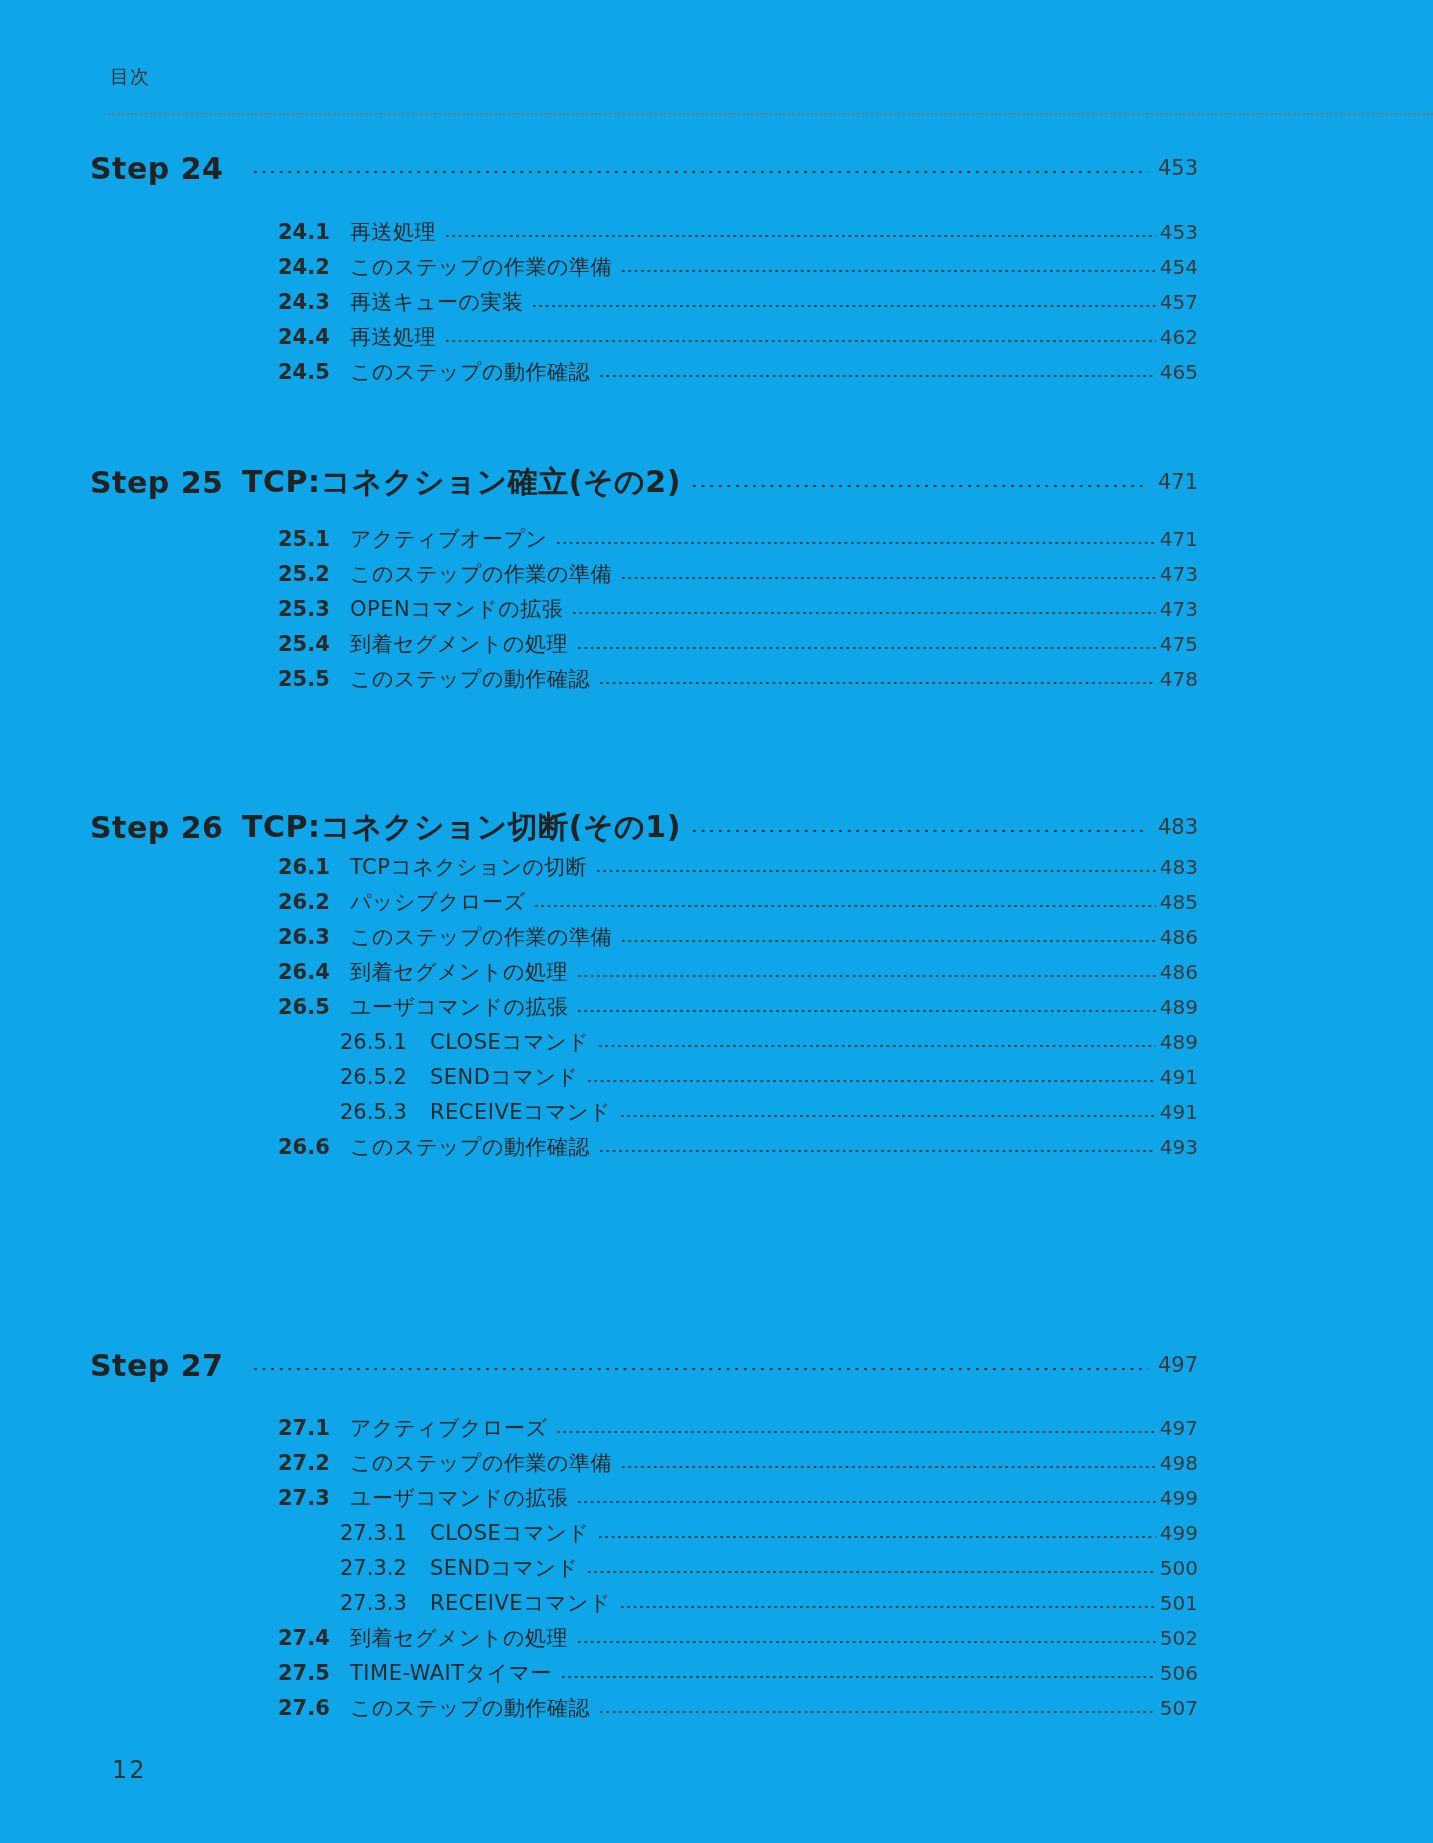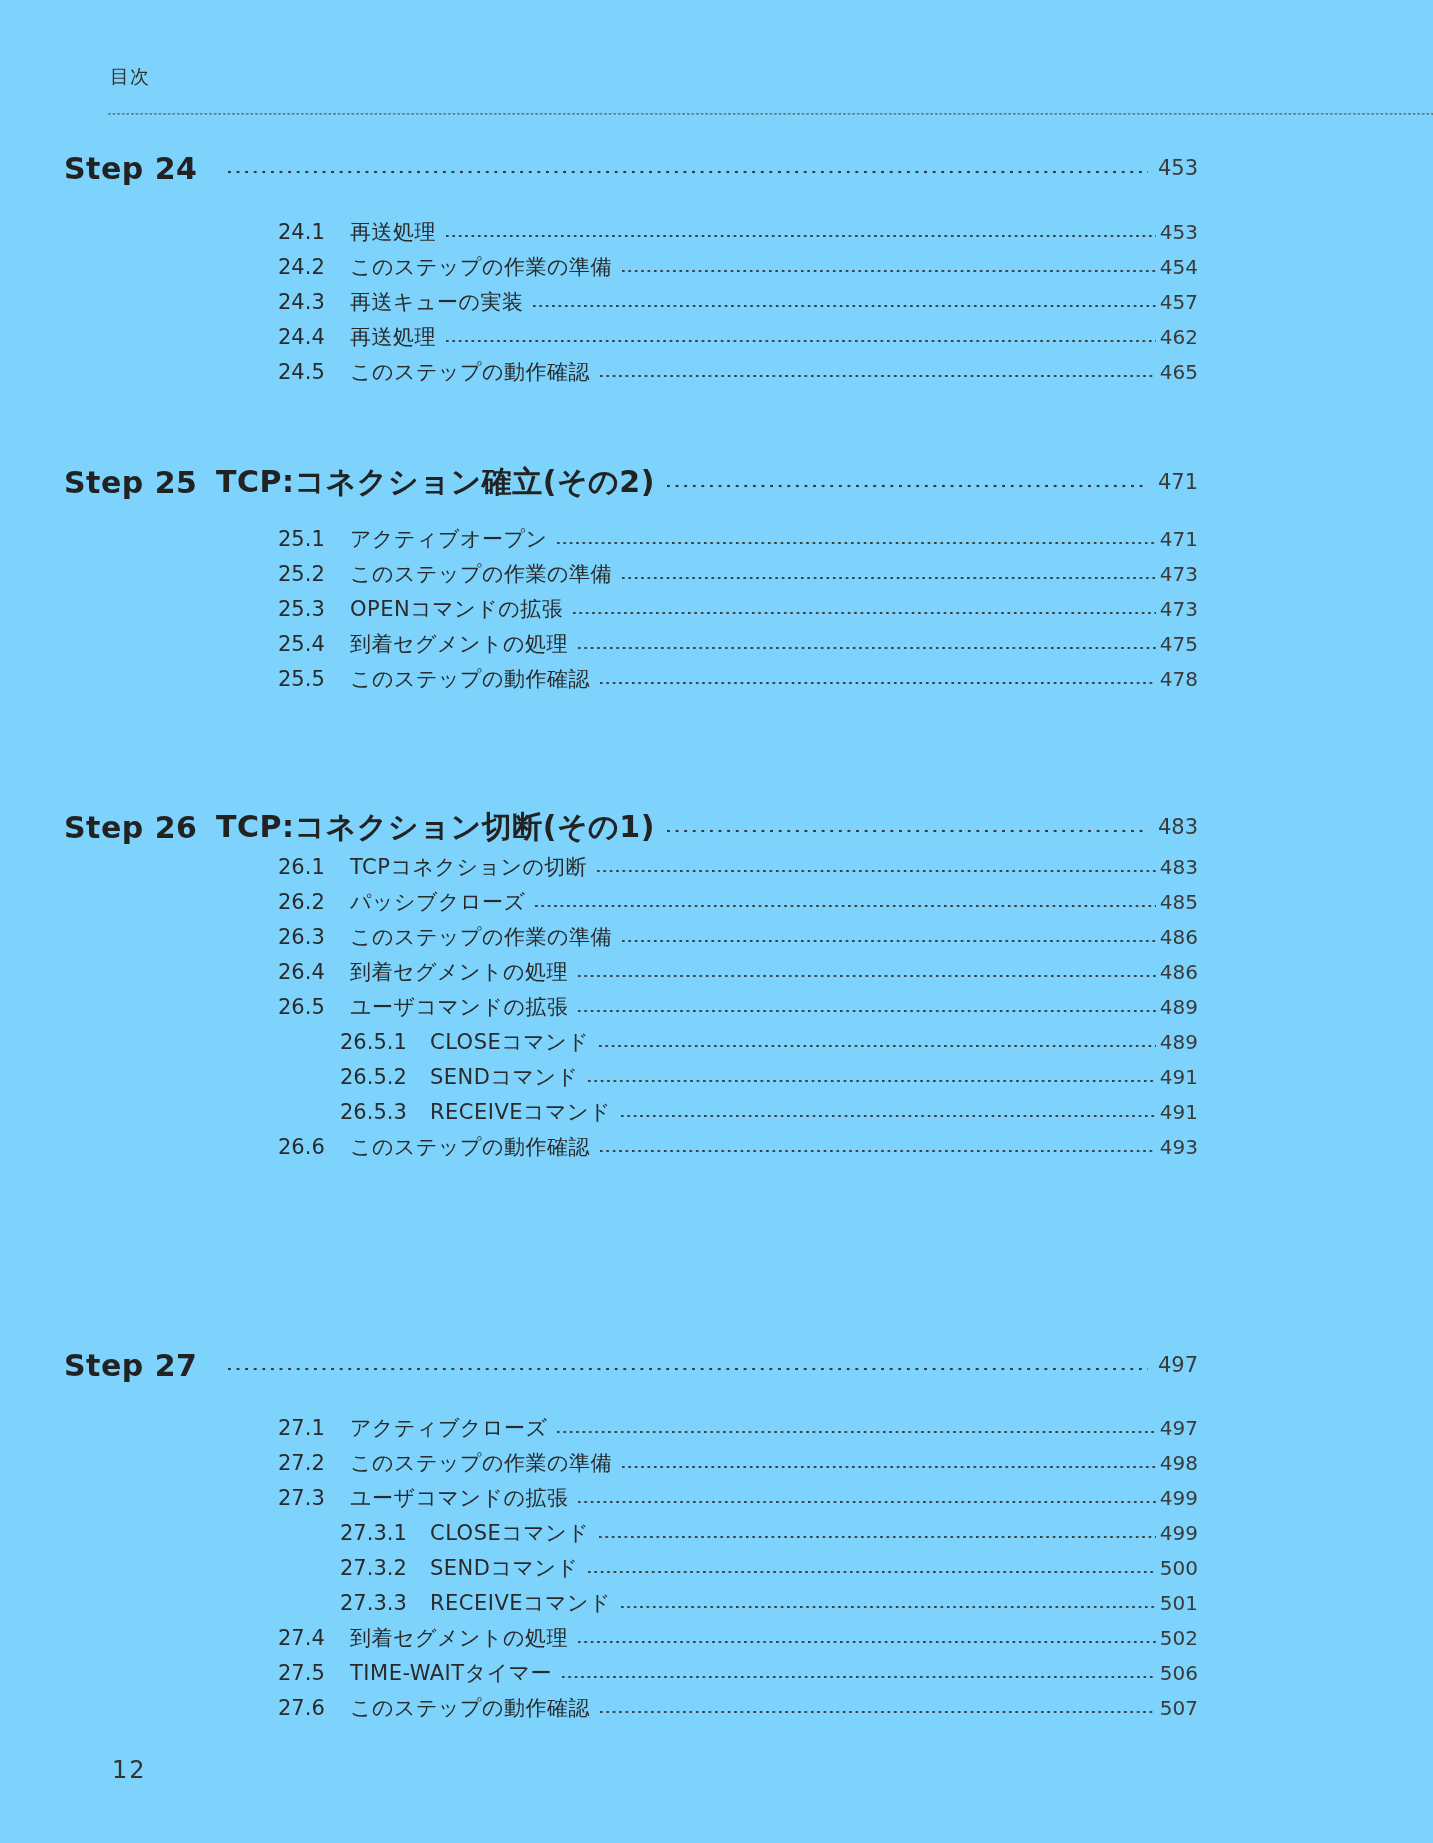--- a/index.html
+++ b/index.html
@@ -4,21 +4,21 @@
 <style>
   html, body { margin: 0; padding: 0; }
   body {
     width: 1433px; height: 1843px;
     background: #ffffff;
     font-family: "DejaVu Sans", "Liberation Sans", sans-serif;
   }
   .page {
     position: relative;
     width: 1433px; height: 1843px;
-    background: #7dd3fc;
+    background: #0ea5e9;
     overflow: hidden;
   }
 
   
   .header-label {
     position: absolute;
     left: 110px; top: 64px;
     font-size: 19px;
     color: #333333;
     letter-spacing: 1px;
@@ -34,21 +34,21 @@
 
   
   .toc-section {
     position: absolute;
     left: 0;
     width: 1198px;
   }
   .section-heading {
     display: flex;
     align-items: center;
-    padding-left: 64px;
+    padding-left: 90px;
     height: 44px;
     font-size: 30px;
     font-weight: 700;
     color: #222222;
     white-space: nowrap;
     justify-content: space-between;
   }
   .step-label {
     width: 152px;
     flex-shrink: 0;
@@ -87,21 +87,21 @@
     height: 35px;
     padding-left: 278px;
     font-size: 21px;
     color: #2a2a2a;
     white-space: nowrap;
   }
   .toc-item.level3 { padding-left: 340px; }
   .item-num {
     width: 72px;
     flex-shrink: 0;
-    font-weight: 400;
+    font-weight: 700;
   }
   .toc-item.level3 .item-num { width: 90px; font-weight: 400; }
   .item-title {
     flex-shrink: 0;
     margin-right: 10px;
     letter-spacing: 0.5px;
   }
   .leader-item {
     margin-right: 4px;
     background-image: radial-gradient(circle at 1.3px 2px, #3f3f3f 1.05px, rgba(0,0,0,0) 1.35px);

